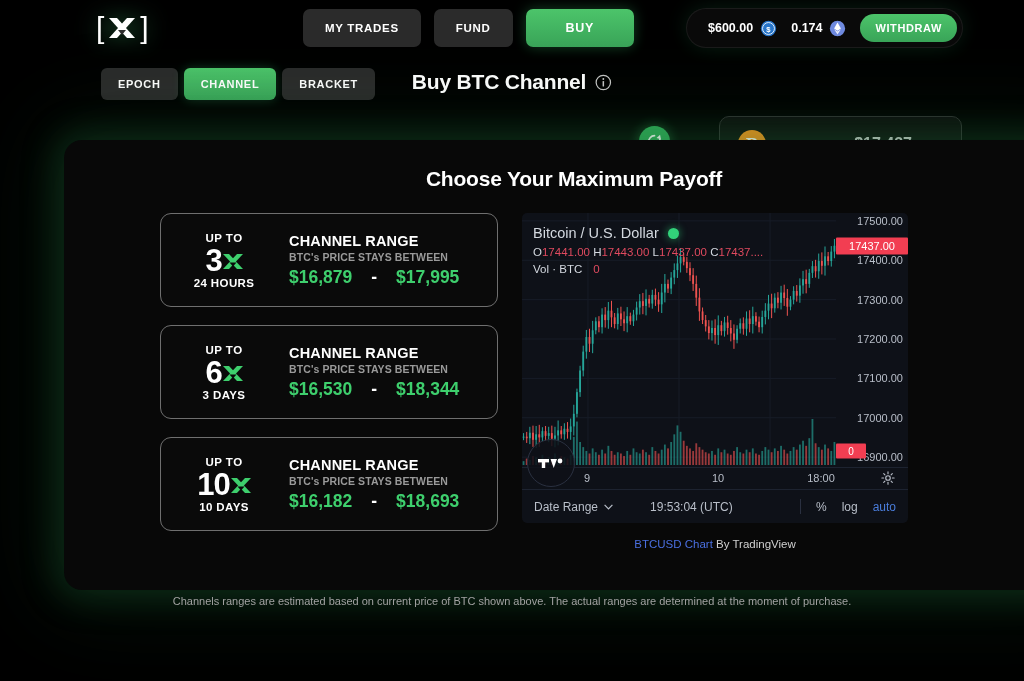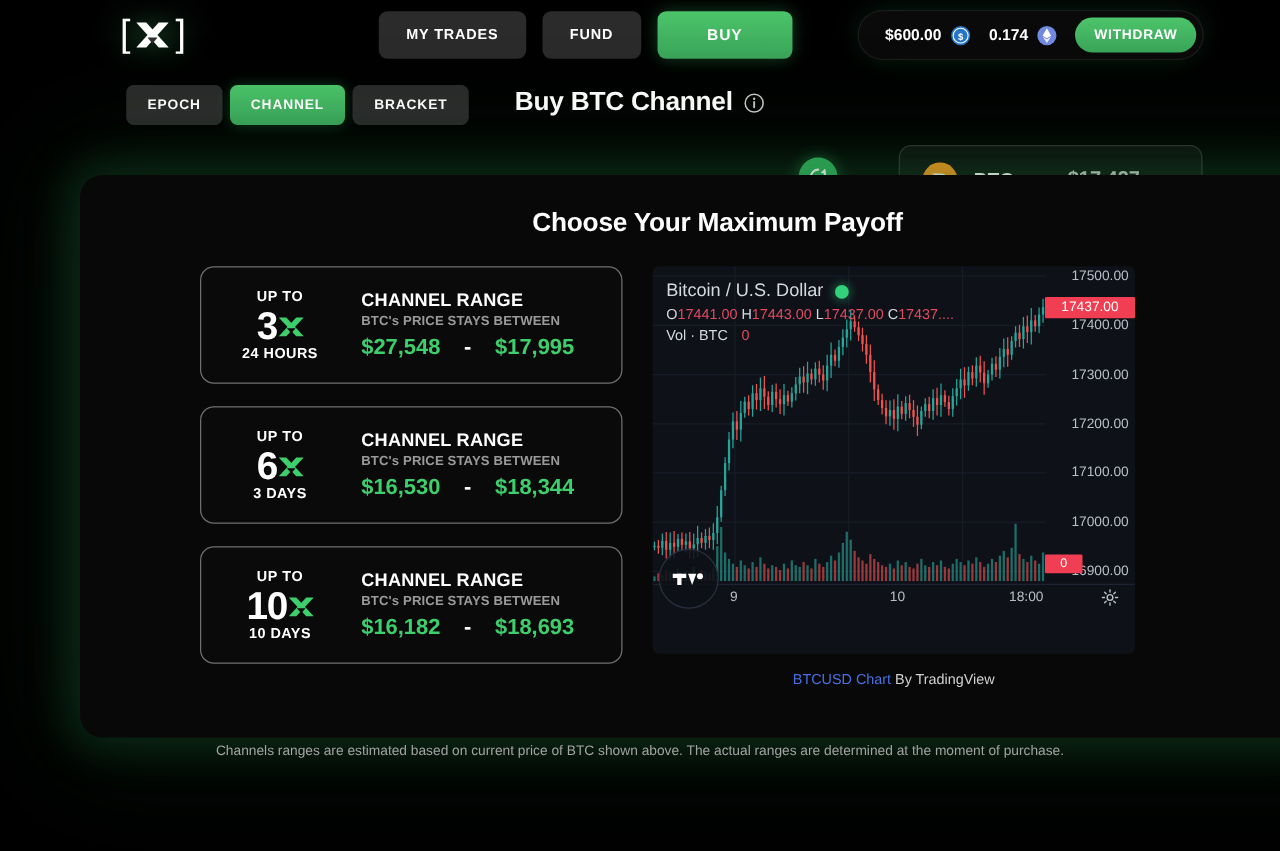--- a/index.html
+++ b/index.html
@@ -291,21 +291,21 @@
               <polygon points="20,2 14,2 0,17 6,17" fill="#3ecf6d"></polygon>
               <polygon points="6.5,10.5 13.5,10.5 10,14.5" fill="#0a0a0a"></polygon>
             </svg>
           </div>
           <div class="dur">24 HOURS</div>
         </div>
         <div class="card-r">
           <div class="crange">CHANNEL RANGE</div>
           <div class="csub">BTC's PRICE STAYS BETWEEN</div>
           <div class="cvals">
-            <span>$27,548</span>
+            <span>$16,879</span>
             <span class="dash">-</span>
             <span>$17,995</span>
           </div>
         </div>
       </div>
 
       <div class="card">
         <div class="card-l">
           <div class="upto">UP TO</div>
           <div class="mult">
@@ -719,20 +719,33 @@
               <line x1="1" y1="8" x2="3" y2="8"></line>
                 <line x1="13" y1="8" x2="15" y2="8"></line>
               <line x1="3.1" y1="3.1" x2="4.5" y2="4.5"></line>
                 <line x1="11.5" y1="11.5" x2="12.9" y2="12.9"></line>
               <line x1="12.9" y1="3.1" x2="11.5" y2="4.5"></line>
                 <line x1="4.5" y1="11.5" x2="3.1" y2="12.9"></line>
             </g>
           </svg>
         </div>
 
+        <div class="chart-foot">
+          <span class="drange">
+            <span>Date Range</span>
+            <svg width="9" height="6" viewBox="0 0 9 6">
+              <polyline points="0.6,0.8 4.5,4.8 8.4,0.8" fill="none" stroke="#b9bfc9" stroke-width="1.2"></polyline>
+            </svg>
+          </span>
+          <span class="ftime">19:53:04 (UTC)</span>
+          <span class="fsep"></span>
+          <span class="fbtn">%</span>
+          <span class="fbtn">log</span>
+          <span class="fbtn auto">auto</span>
+        </div>
       </div>
 
       <div class="attrib">
         <a href="#">BTCUSD Chart</a><span> By TradingView</span>
       </div>
     </div>
   </div>
 </div>
 
 <div class="disclaimer">Channels ranges are estimated based on current price of BTC shown above. The actual ranges are determined at the moment of purchase.</div>

